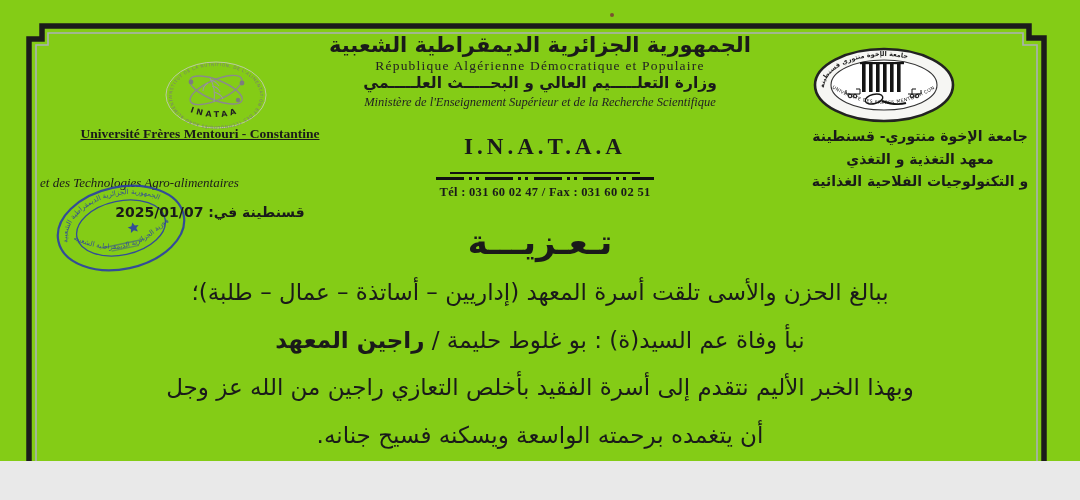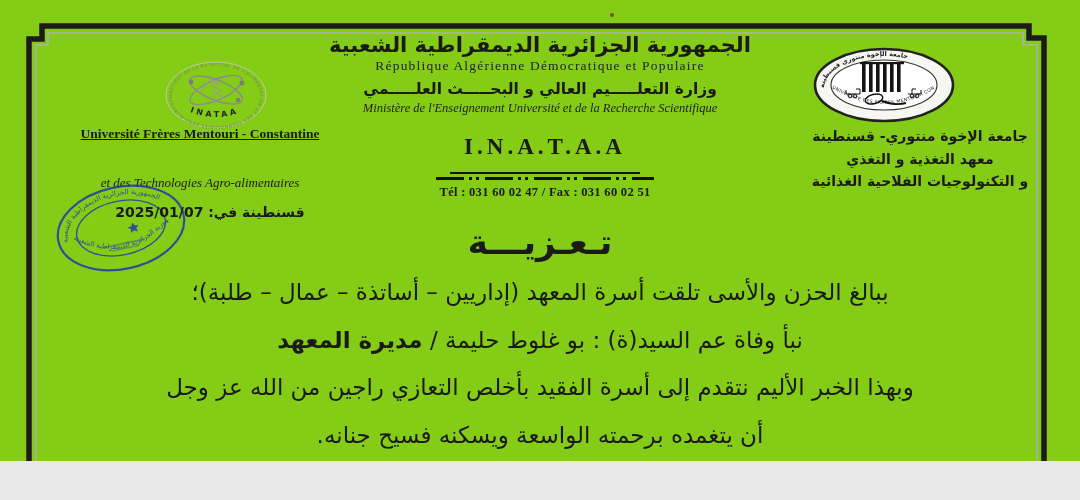--- a/index.html
+++ b/index.html
@@ -9,28 +9,28 @@
     font-family:"DejaVu Sans",sans-serif;color:#1a1a1a;
   }
   .abs{position:absolute;}
   svg{display:block;}
   
   .frame{left:0;top:0;width:1080px;height:500px;pointer-events:none;}
   
   .header-center{left:300px;top:33px;width:480px;text-align:center;}
   .republic-ar{font-size:21px;font-weight:bold;letter-spacing:1px;line-height:24px;}
   .republic-fr{font-family:"Liberation Serif",serif;font-size:13.5px;letter-spacing:1.2px;line-height:17px;margin-top:0;color:#222;}
-  .ministry-ar{font-size:15.5px;font-weight:bold;line-height:19px;margin-top:6px;}
+  .ministry-ar{font-size:15.5px;font-weight:bold;line-height:19px;margin-top:0;}
   .ministry-fr{font-family:"Liberation Serif",serif;font-style:italic;font-size:12.5px;line-height:15px;margin-top:2px;color:#222;}
   
   .left-univ{left:40px;top:126px;width:320px;text-align:center;
     font-family:"Liberation Serif",serif;font-weight:bold;font-size:13.5px;text-decoration:underline;}
   .left-inst1{left:40px;top:152px;width:320px;text-align:center;
     font-family:"Liberation Serif",serif;font-style:italic;font-size:13px;}
-  .left-inst2{left:40px;top:175px;width:320px;text-align:center;
+  .left-inst2{left:40px;top:175px;width:320px;text-align:left;
     font-family:"Liberation Serif",serif;font-style:italic;font-size:13px;}
   .date-line{left:95px;top:204px;width:230px;direction:rtl;text-align:center;
     font-size:14px;font-weight:bold;letter-spacing:0.5px;}
   
   .center-block{left:400px;top:134px;width:290px;text-align:center;}
   .acronym{display:inline-block;font-family:"Liberation Serif",serif;font-weight:bold;
     font-size:23px;letter-spacing:4px;border-bottom:2.5px solid #111;padding:0 14px 12px;}
   .dashdot{width:218px;height:3px;margin:3px auto 0;
     background:repeating-linear-gradient(90deg,#111 0 28px,transparent 28px 33px,#111 33px 36px,transparent 36px 40px,#111 40px 43px,transparent 43px 49px);}
   .contact{margin-top:5px;font-family:"Liberation Serif",serif;font-weight:bold;font-size:12.5px;letter-spacing:0.3px;}
@@ -52,21 +52,21 @@
     <path d="M 56 26 H 1029 V 38 H 1044 V 474 H 1035 V 487 H 48 V 472 H 29 V 39 H 42 V 26 Z" fill="none" stroke="#1b1b1b" stroke-width="5.5"></path>
     <path d="M 59 33 H 1023 V 45 H 1037 V 468 H 1029 V 480 H 54 V 466 H 36 V 45 H 48 V 33 Z" fill="none" stroke="#aab0b8" stroke-width="1.6"></path>
   </svg>
 
   <div class="abs speck"></div>
 
   <div class="abs header-center">
     <div class="republic-ar">الجمهورية الجزائرية الديمقراطية الشعبية</div>
     <div class="republic-fr">République Algérienne Démocratique et Populaire</div>
     <div class="ministry-ar">وزارة التعلـــــيم العالي و البحـــــث العلـــــمي</div>
-    <div class="ministry-fr">Ministère de l'Enseignement Université et de la Recherche Scientifique</div>
+    <div class="ministry-fr">Ministère de l'Enseignement Supérieur et de la Recherche Scientifique</div>
   </div>
 
   <svg class="abs" style="left:158px;top:56px;" width="116" height="78" viewBox="0 0 116 78" xmlns="http://www.w3.org/2000/svg">
     <defs>
       <path id="lring" d="M 14 40 A 44 30 0 1 1 102 40 A 44 30 0 1 1 14 40"></path>
       <path id="lbot" d="M 32 56 Q 58 66 84 56"></path>
     </defs>
     <ellipse cx="58" cy="39" rx="50" ry="33" fill="none" stroke="#c9c9c9" stroke-width="0.8"></ellipse>
     <text font-size="4.2" fill="#777" letter-spacing="0.6">
       <textPath href="#lring">INSTITUT DE LA NUTRITION, DE L'ALIMENTATION ET DES TECHNOLOGIES AGRO-ALIMENTAIRES</textPath>
@@ -162,19 +162,19 @@
 
   <div class="abs right-text">
     <div>جامعة الإخوة منتوري- قسنطينة</div>
     <div>معهد التغذية و التغذي</div>
     <div>و التكنولوجيات الفلاحية الغذائية</div>
   </div>
 
   <div class="abs body-block">
     <div class="cond-title">تـعـزيـــة</div>
     <p>ببالغ الحزن والأسى تلقت أسرة المعهد (إداريين – أساتذة – عمال – طلبة)؛</p>
-    <p><span>نبأ وفاة عم السيد(ة) : بو غلوط حليمة / </span><strong>مديرة المعهد</strong></p>
+    <p><span>نبأ وفاة عم السيد(ة) : بو غلوط حليمة / </span><strong>راجين المعهد</strong></p>
     <p>وبهذا الخبر الأليم نتقدم إلى أسرة الفقيد بأخلص التعازي راجين من الله عز وجل</p>
     <p>أن يتغمده برحمته الواسعة ويسكنه فسيح جنانه.</p>
     <p>إنا لله وإنا إليه ويسكنه.</p>
   </div>
 
 </div>
 
 </body></html>

